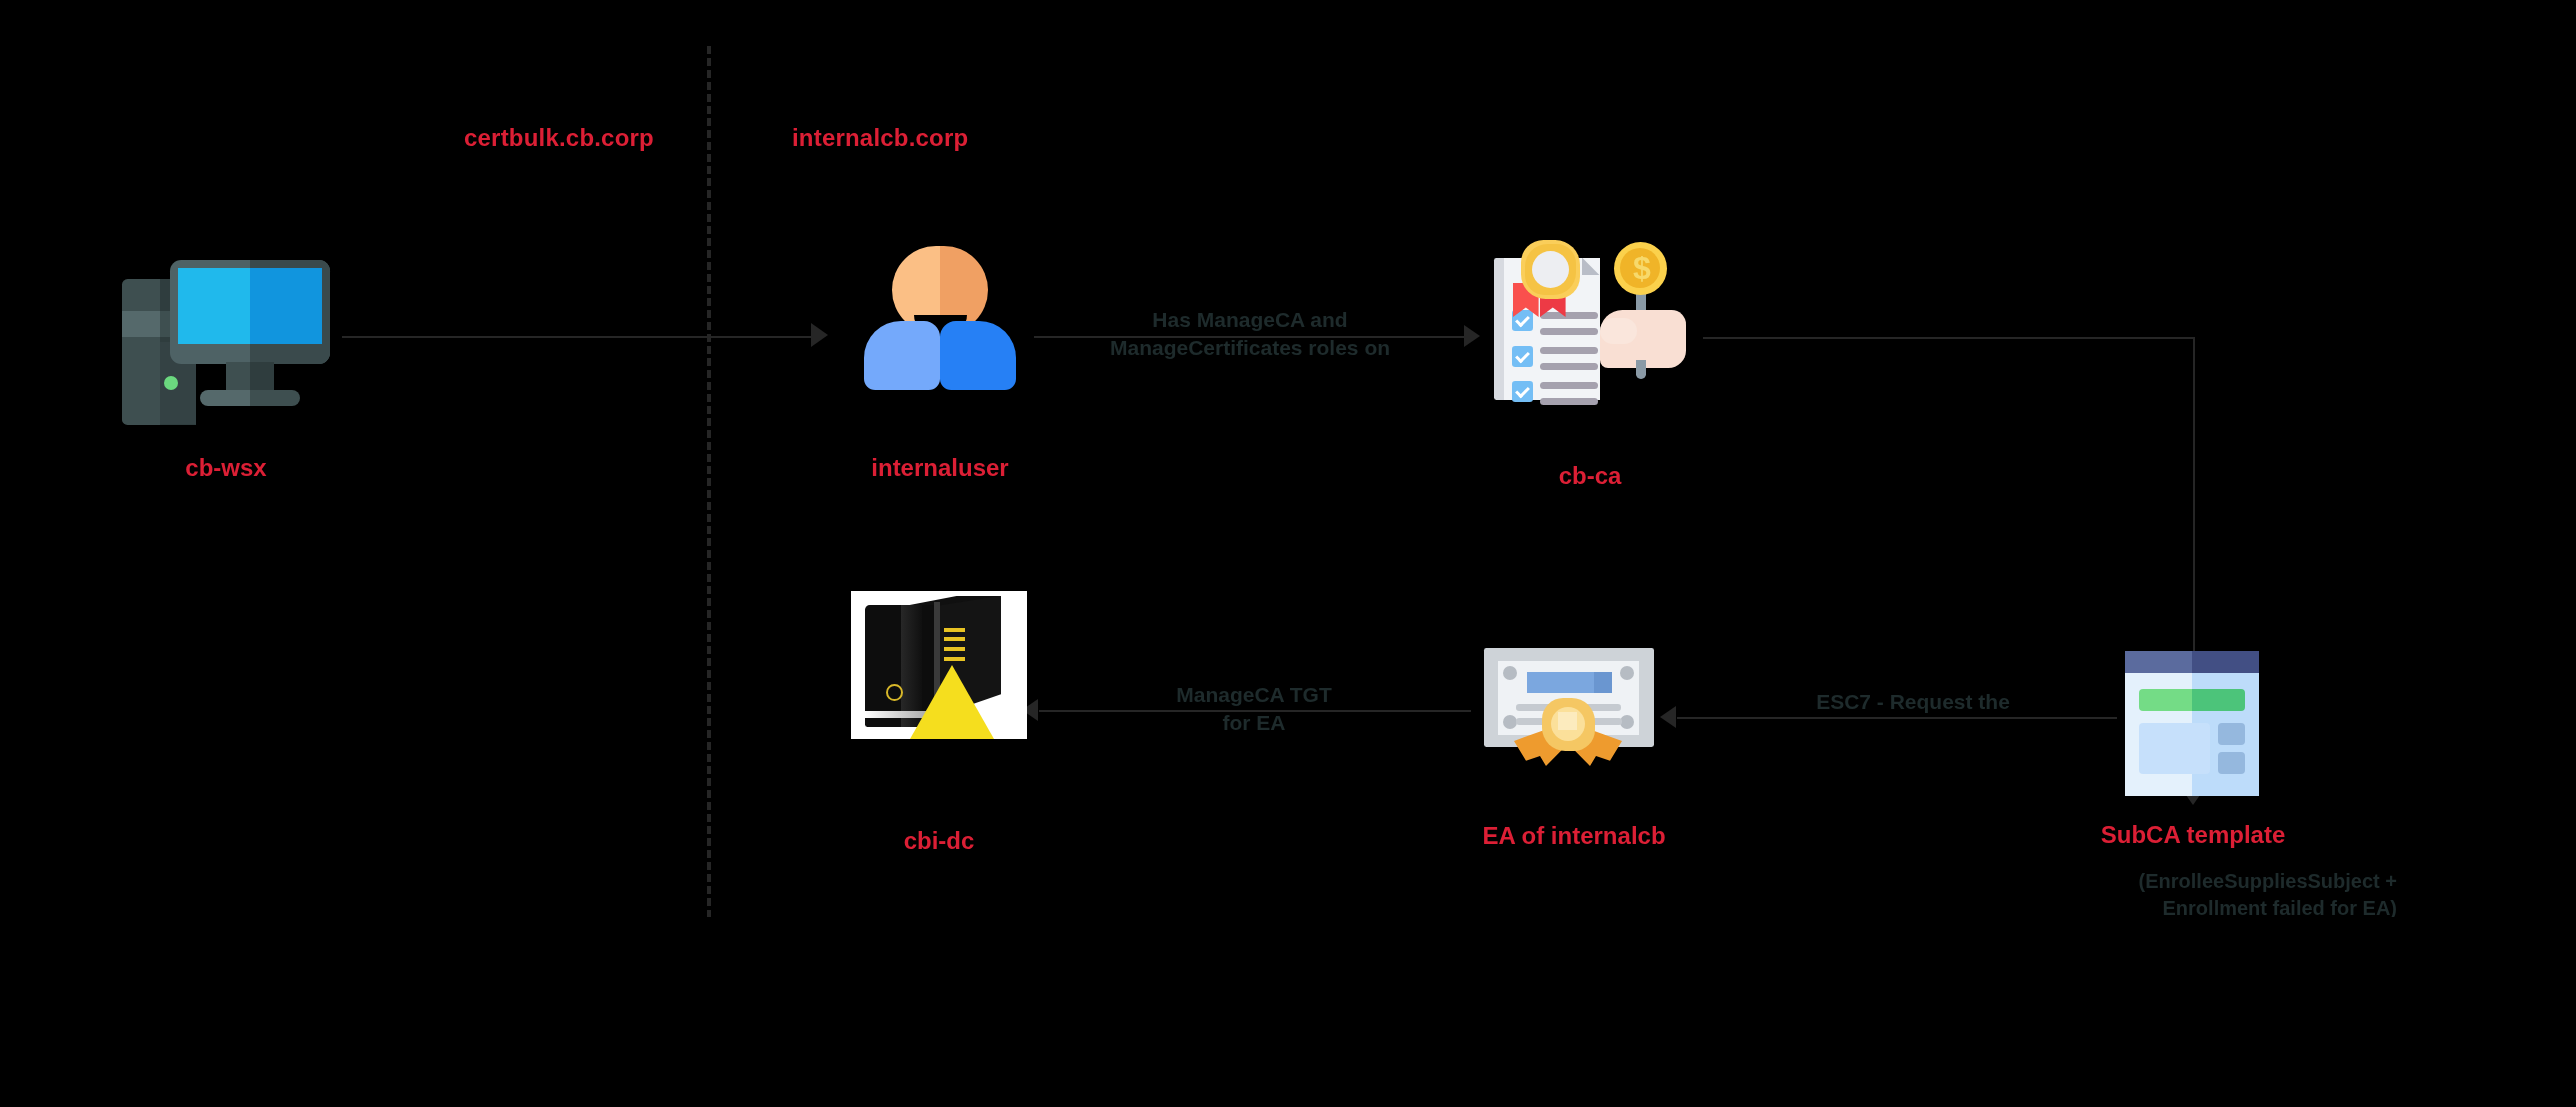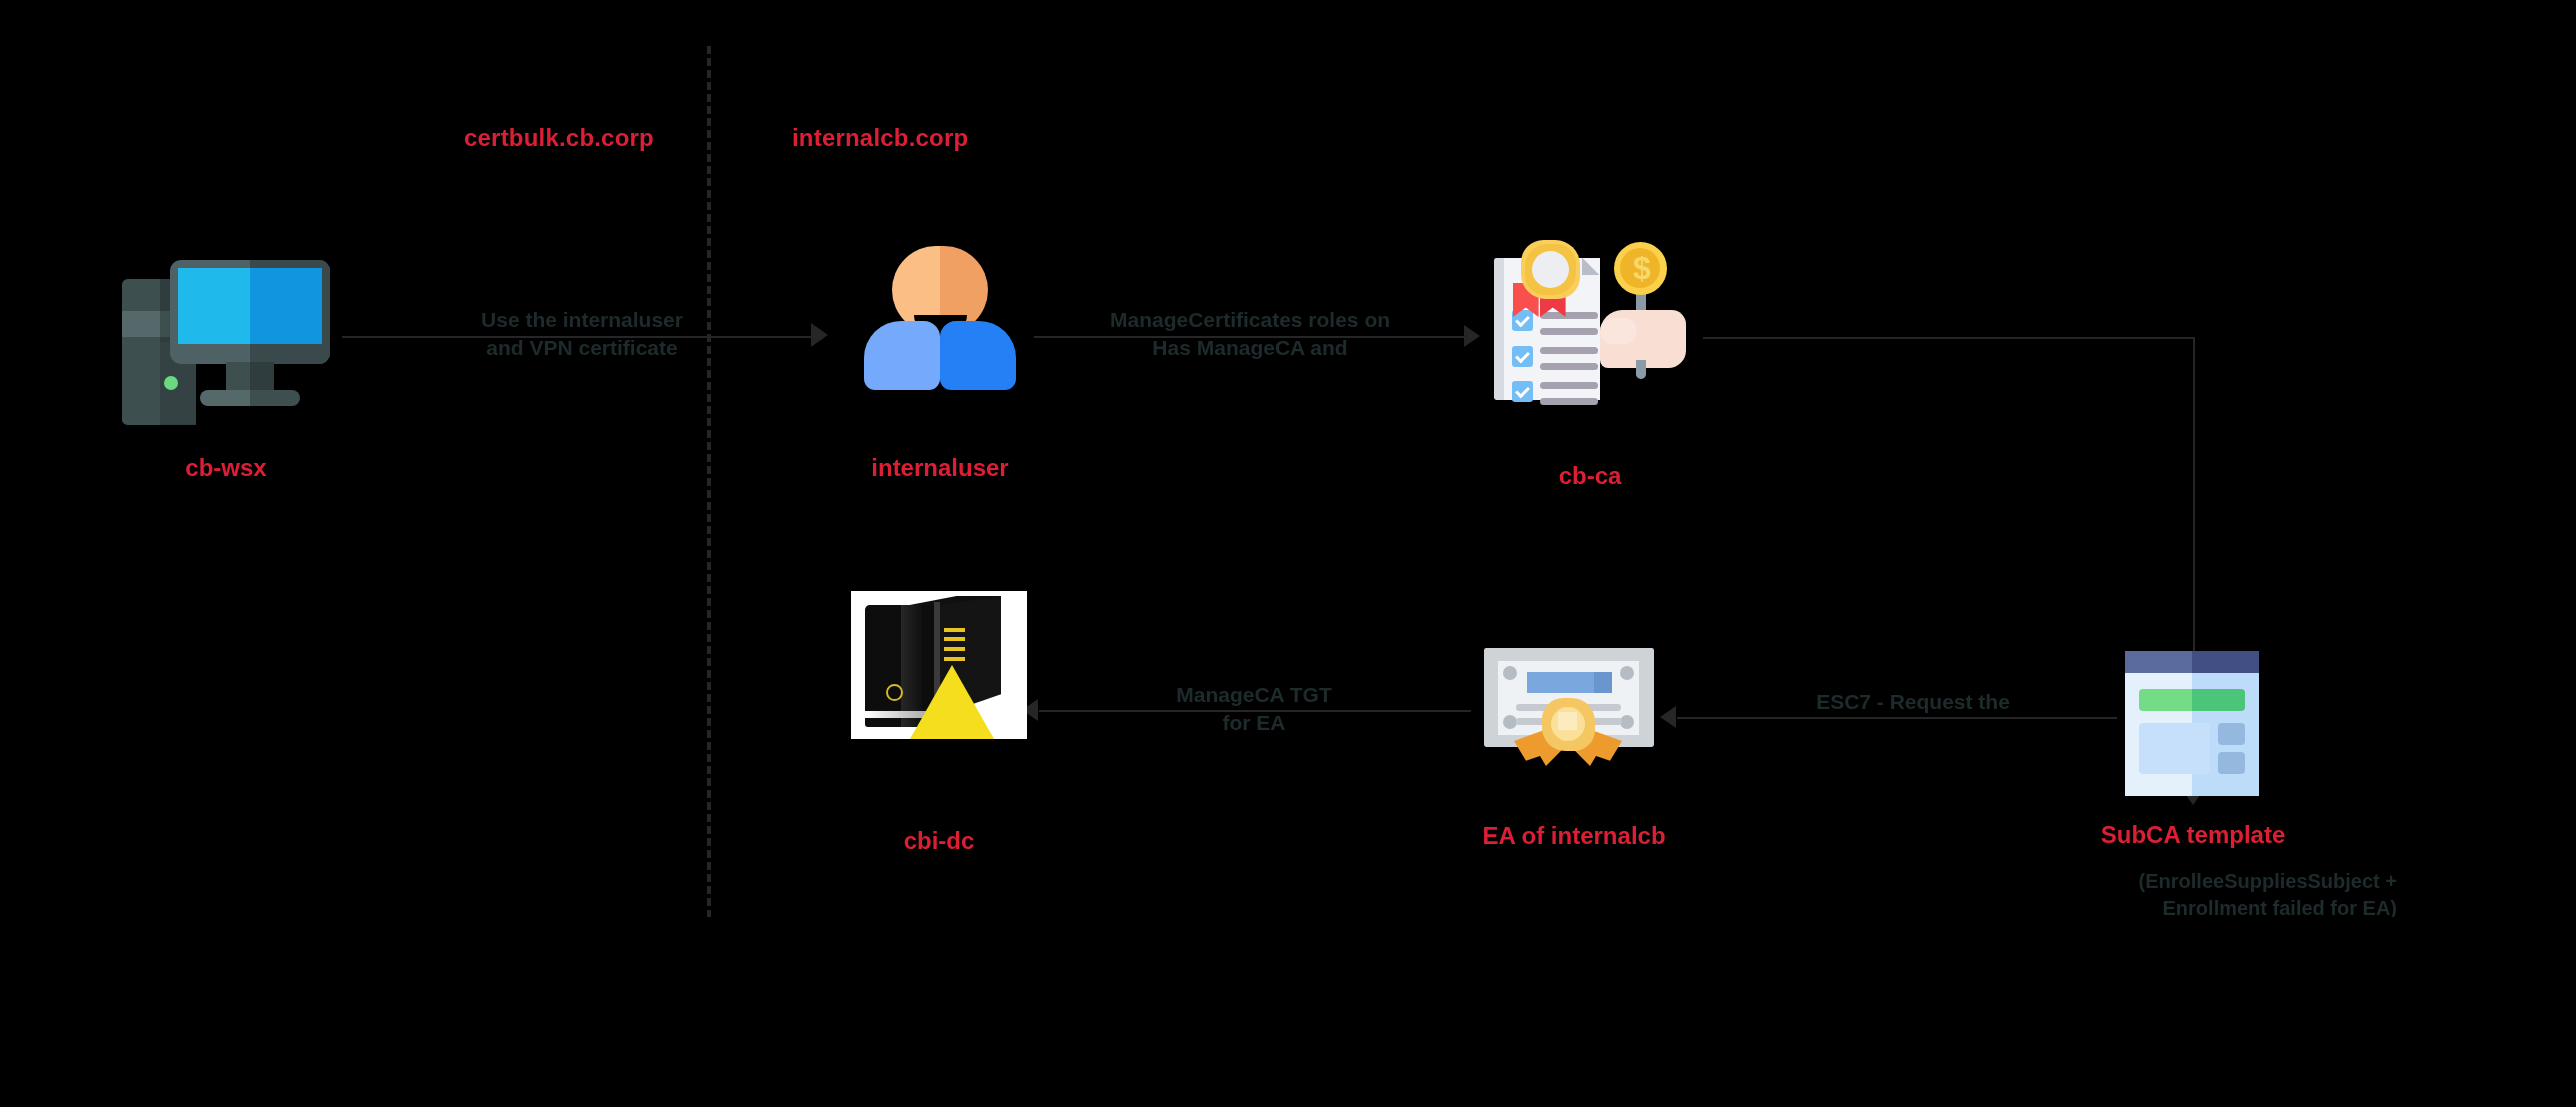--- a/index.html
+++ b/index.html
@@ -180,39 +180,35 @@
     <div class="abs screen-r"></div>
     <div class="abs neck-l"></div>
     <div class="abs neck-r"></div>
     <div class="abs base-l"></div>
     <div class="abs base-r"></div>
   </div>
   <div class="abs node-label" style="left:116px; top:454px; width:144px;">cb-wsx</div>
 
   <div class="abs hline" style="left:304px; top:336px; width:472px;"></div>
   <div class="abs arrow-head" style="left:773px; top:323px; border-top:12.8px solid transparent; border-bottom:12.8px solid transparent; border-left:17.6px solid #262626;"></div>
-  <div class="abs edge-label" style="left:344px; top:306px; width:400px;">
-    <div>Use the internaluser</div>
-    <div>and VPN certificate</div>
-  </div>
 
   <div class="abs usr" style="left:826px; top:246px;">
     <div class="abs head-l"></div>
     <div class="abs head-r"></div>
     <div class="abs neck"></div>
     <div class="abs body-l"></div>
     <div class="abs body-r"></div>
   </div>
   <div class="abs node-label" style="left:750px; top:454px; width:304px;">internaluser</div>
 
   <div class="abs hline" style="left:996px; top:336px; width:432px;"></div>
   <div class="abs arrow-head" style="left:1426px; top:325px; border-top:11.2px solid transparent; border-bottom:11.2px solid transparent; border-left:16px solid #262626;"></div>
   <div class="abs edge-label" style="left:984px; top:306px; width:456px;">
+    <div>Has ManageCA and</div>
     <div>ManageCertificates roles on</div>
-    <div>Has ManageCA and</div>
   </div>
 
   <div class="abs ca" style="left:1456px; top:240px;">
     <div class="abs paper-edge"></div>
     <div class="abs paper"></div>
     <div class="abs fold"></div>
 
     <div class="abs chk" style="left:17.6px; top:70px;"></div>
     <div class="abs chk" style="left:17.6px; top:106px;"></div>
     <div class="abs chk" style="left:17.6px; top:141px;"></div>

